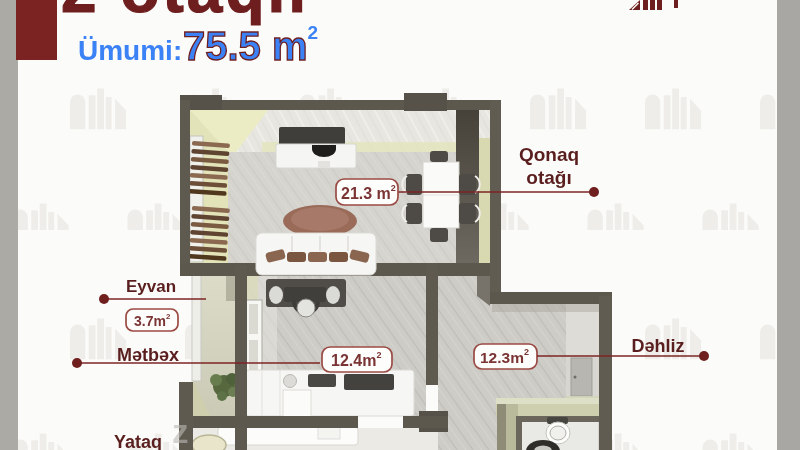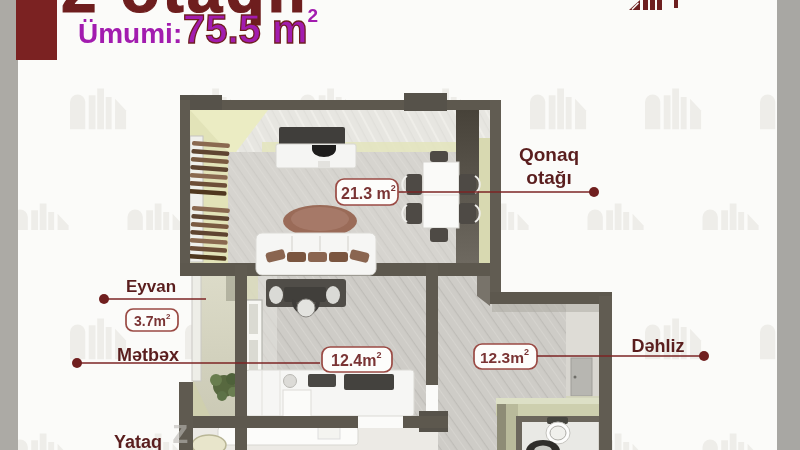--- a/index.html
+++ b/index.html
@@ -377,21 +377,21 @@
 </svg>
 
 <div class="abs" style="left:0;top:0;width:18px;height:450px;background:#acaaa5;"></div>
 
 <div class="abs" style="left:777px;top:0;width:23px;height:450px;background:#a8a7a3;"></div>
 
 <div class="abs" style="left:16px;top:0;width:41px;height:60px;background:#7b2222;"></div>
 
 <div class="abs" style="left:61px;top:-47px;font-size:64px;font-weight:800;color:#6e1e1e;letter-spacing:3px;-webkit-text-stroke:1.2px #6e1e1e;">2 otaqlı</div>
 
-<div class="abs" style="left:78px;top:5px;white-space:nowrap;color:#a21caf;">
+<div class="abs" style="left:78px;top:22px;white-space:nowrap;color:#3b82f6;">
   <span style="font-size:28px;font-weight:700;">Ümumi: </span><span style="font-size:40px;font-weight:800;-webkit-text-stroke:1.3px #6e1e1e;margin-left:-7px;">75.5 m</span><span style="font-size:19px;font-weight:700;vertical-align:21px;">2</span>
 </div>
 
 <svg class="abs" style="left:629px;top:0;" width="51" height="10" viewBox="0 0 51 10">
   <g fill="#6d1f1f">
     <polygon points="0,10 11,10 11,0"></polygon>
     <line x1="3" y1="9.5" x2="9.5" y2="3" stroke="#fbfbf9" stroke-width="1.4"></line>
     <rect x="14" y="0" width="5" height="10"></rect>
     <rect x="21" y="0" width="5" height="10"></rect>
     <rect x="28" y="0" width="5" height="10"></rect>

